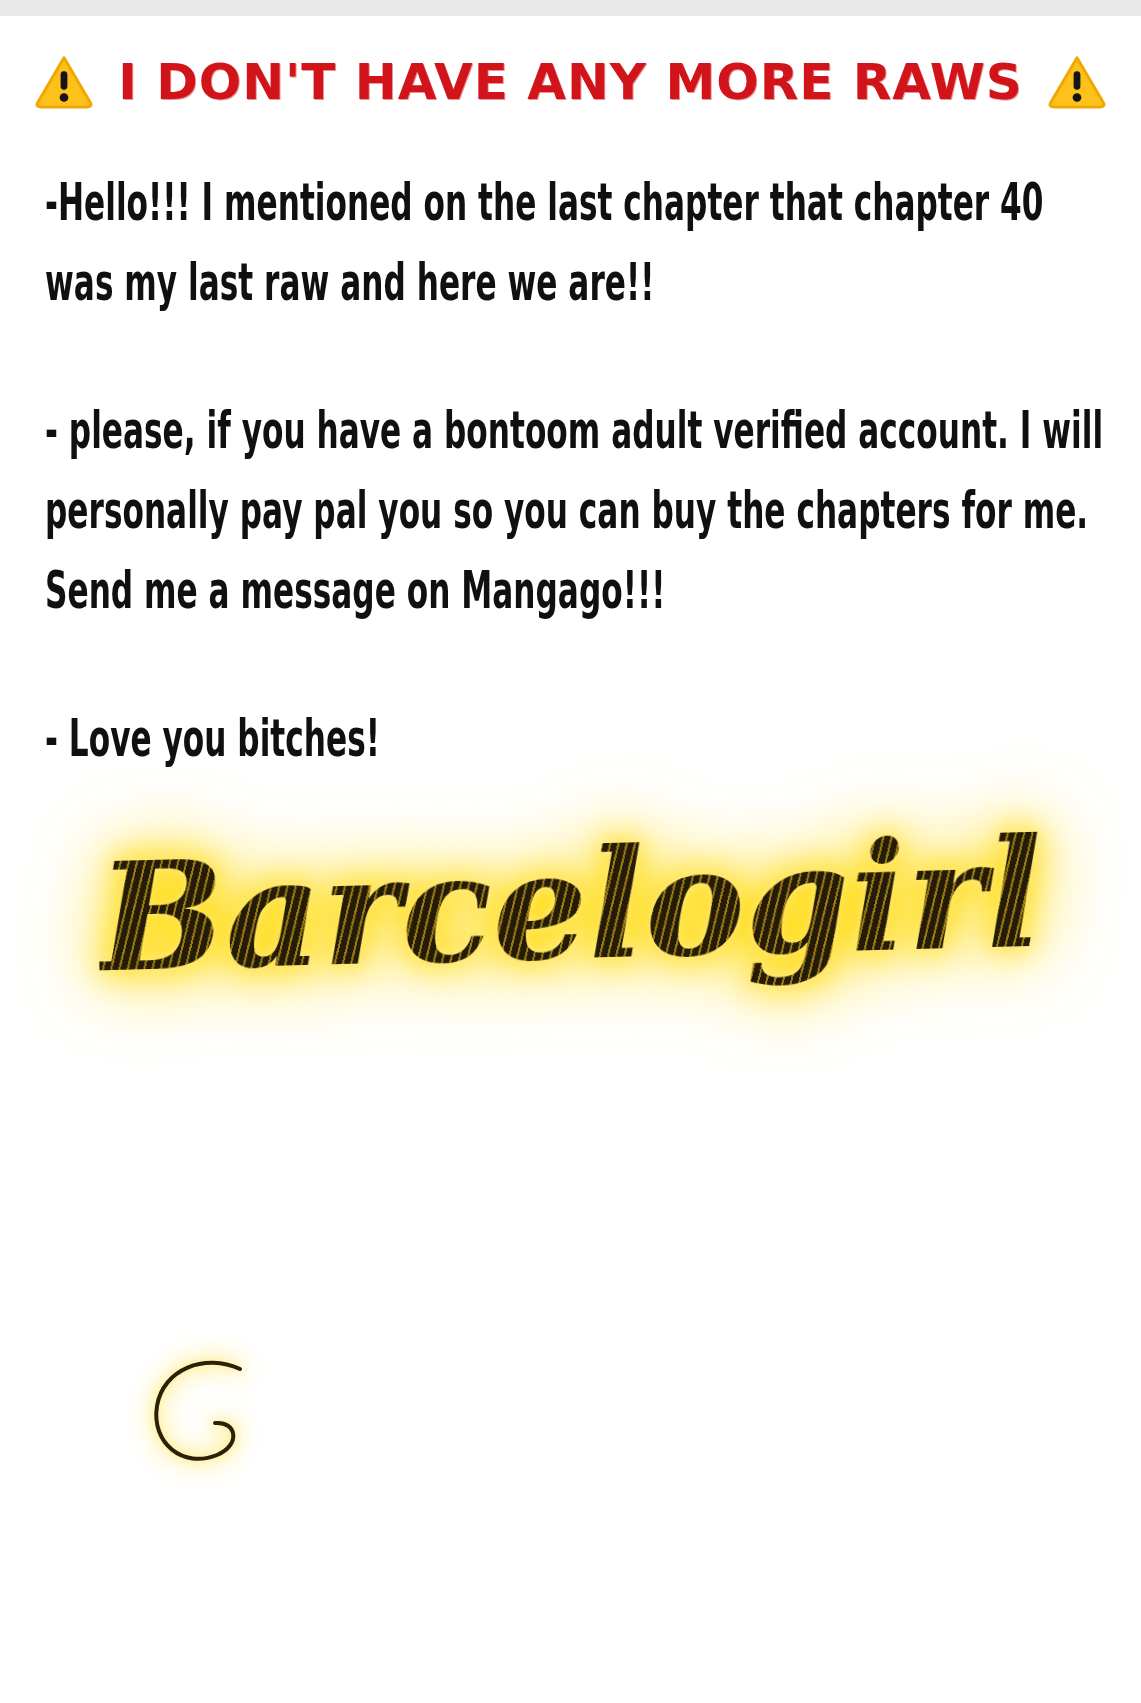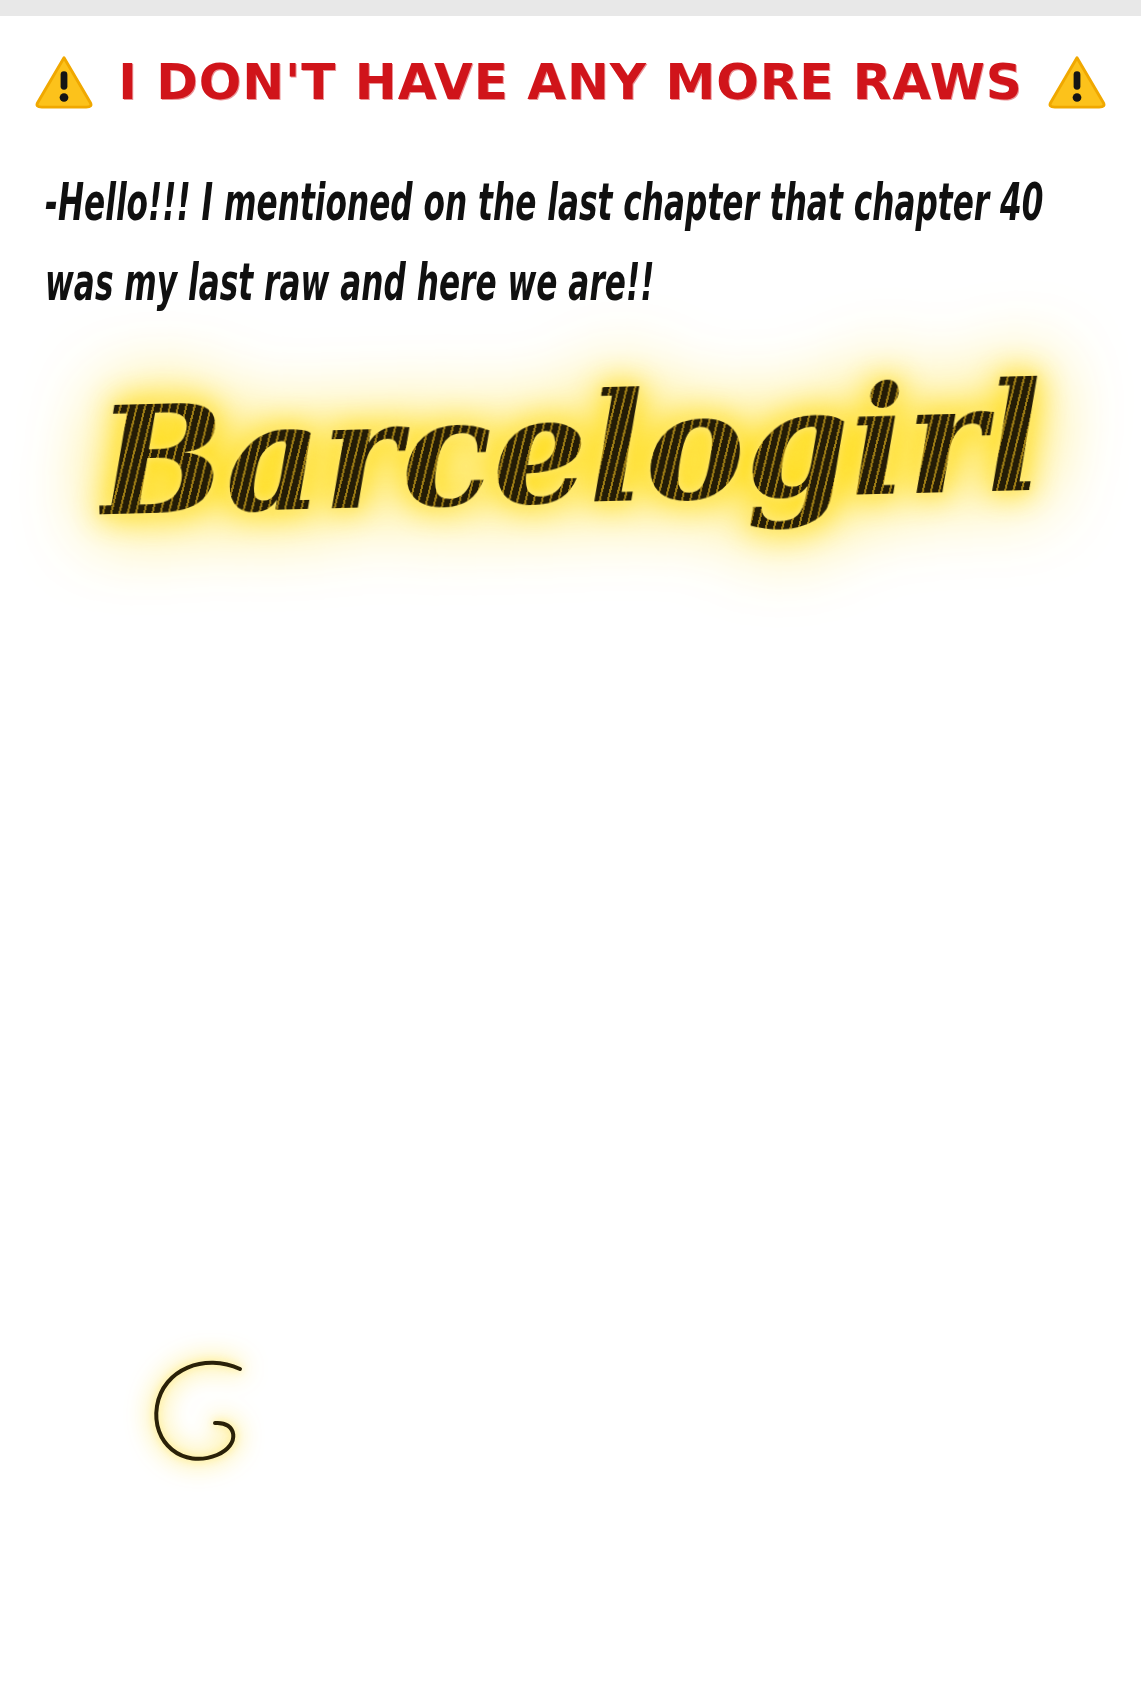--- a/index.html
+++ b/index.html
@@ -40,21 +40,21 @@
     color: var(--title_red);
     white-space: nowrap;
     text-shadow: 1px 1px 0 rgba(208,20,26,.45);
   }
 
   
   .note-body {
     margin-top: 50px;
     margin-left: 45px;
   }
-  .para { margin-bottom: 68px; font-style: italic; }
+  .para { margin-bottom: 68px; }
   .para:last-child { margin-bottom: 0; }
   .line {
     display: block;
     white-space: nowrap;
     font-size: 52px;
     line-height: 80px;
     font-weight: bold;
     color: var(--ink_black);
     transform: scaleX(0.60);
     transform-origin: left center;
@@ -124,21 +124,29 @@
   </div>
 
   <div class="note-body">
 
     <p class="para">
       <span class="line">-Hello!!! I mentioned on the last chapter that chapter 40</span>
       <span class="line">was my last raw and here we are!!</span>
     </p>
 
 
+    <p class="para">
+      <span class="line">- please, if you have a bontoom adult verified account. I will</span>
+      <span class="line">personally pay pal you so you can buy the chapters for me.</span>
+      <span class="line">Send me a message on Mangago!!!</span>
+    </p>
 
+    <p class="para">
+      <span class="line">- Love you bitches!</span>
+    </p>
 
   </div>
 
   <div class="signature-wrap">
     <div class="signature">Barcelogirl</div>
   </div>
   <svg class="signature-flourish" viewBox="0 0 150 140" aria-hidden="true">
     <path d="M95 18 C60 2 18 18 12 55 C6 92 38 118 72 104 C96 94 92 70 70 72" fill="none" stroke="#2a2108" stroke-width="4" stroke-linecap="round"></path>
   </svg>
 

